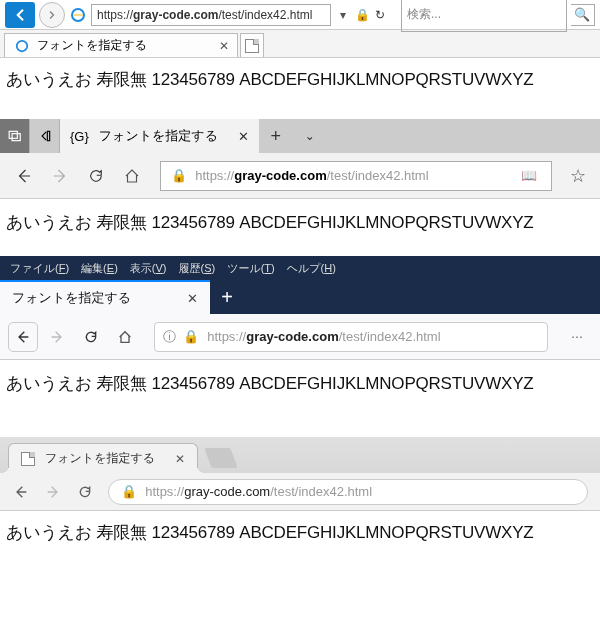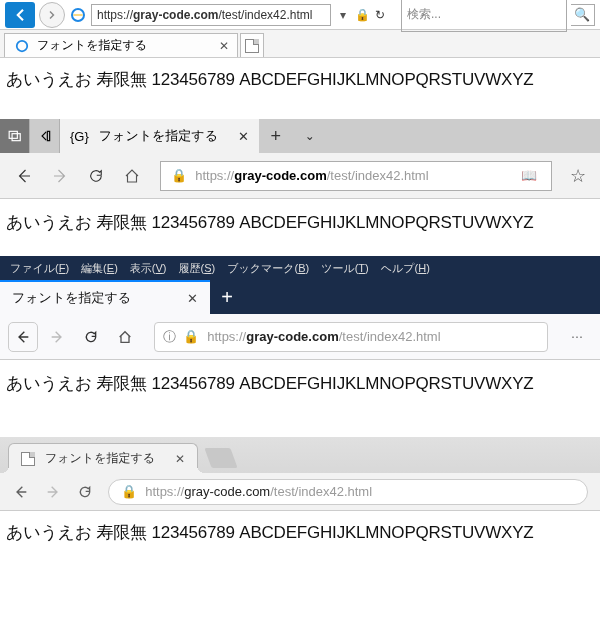--- a/index.html
+++ b/index.html
@@ -184,21 +184,20 @@
   </div>
   <div class="content-text edge">あいうえお 寿限無 123456789 ABCDEFGHIJKLMNOPQRSTUVWXYZ</div>
 </div>
 
 <div class="pane" style="margin-top:8px;">
   <div class="ff-menu">
     <span class="mi"><span>ファイル</span>(<span class="u">F</span>)</span>
     <span class="mi"><span>編集</span>(<span class="u">E</span>)</span>
     <span class="mi"><span>表示</span>(<span class="u">V</span>)</span>
     <span class="mi"><span>履歴</span>(<span class="u">S</span>)</span>
-    <span class="mi"><span>ブックマーク</span>(<span class="u">B</span>)</span>
     <span class="mi"><span>ツール</span>(<span class="u">T</span>)</span>
     <span class="mi"><span>ヘルプ</span>(<span class="u">H</span>)</span>
   </div>
   <div class="ff-tabs">
     <div class="ff-tab">
       <span>フォントを指定する</span>
       <span style="flex:1"></span>
       <span class="x">✕</span>
     </div>
     <div class="ff-plus">+</div>

